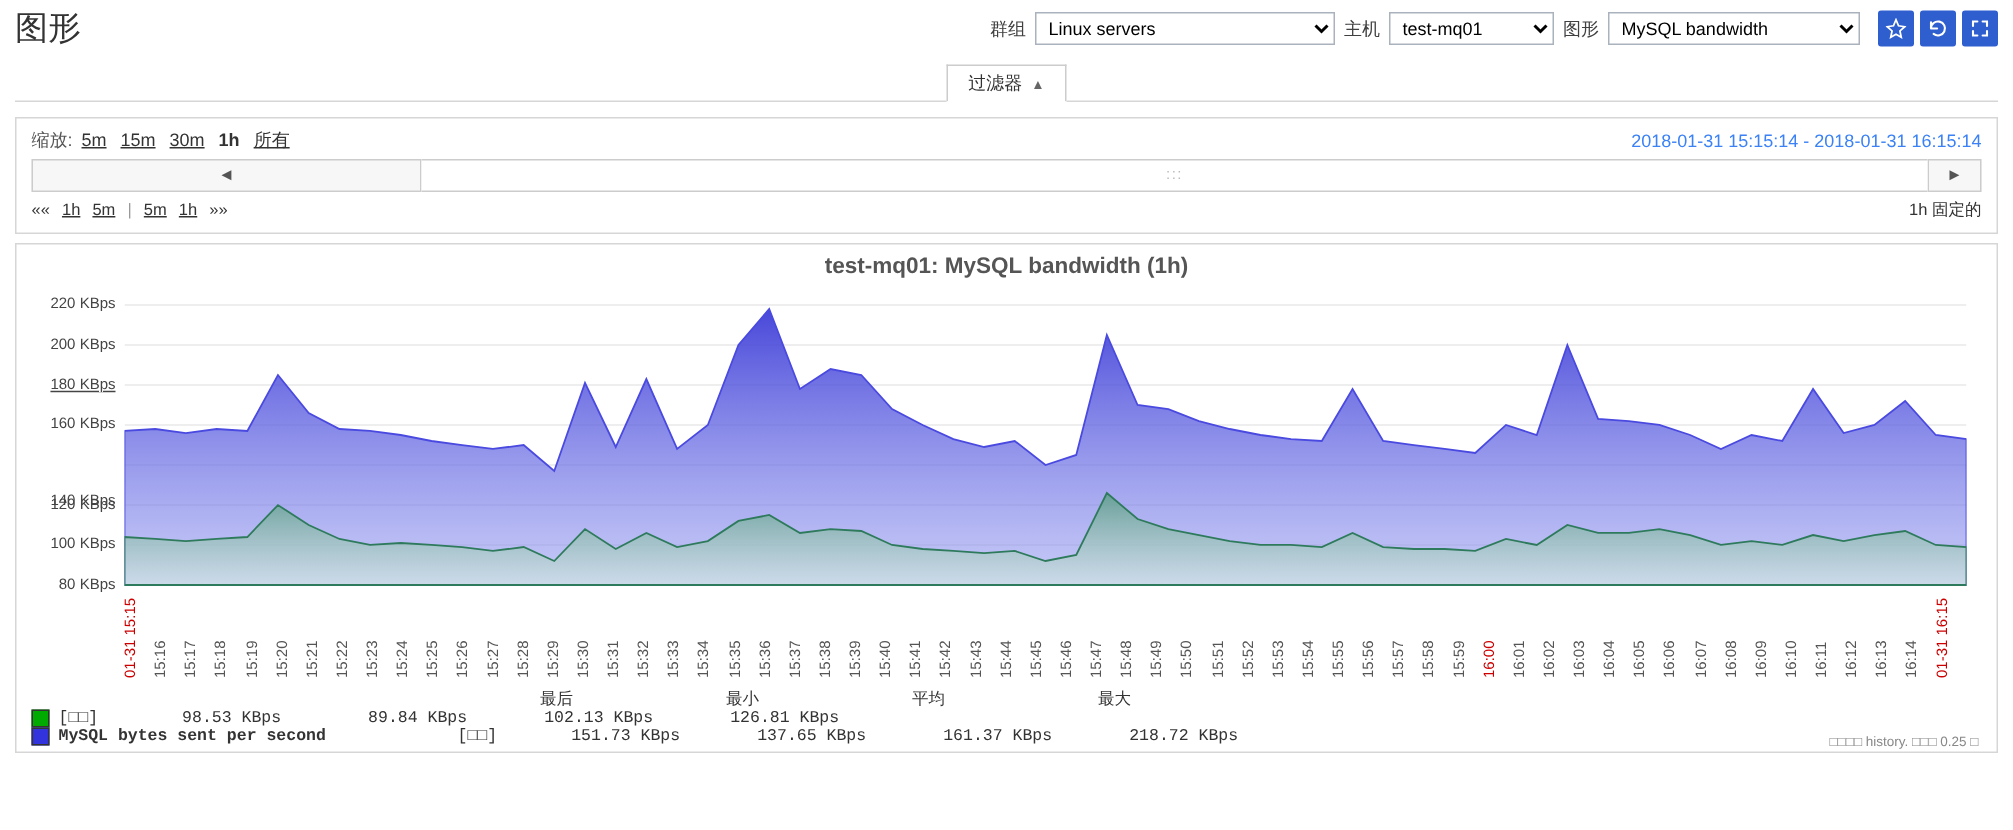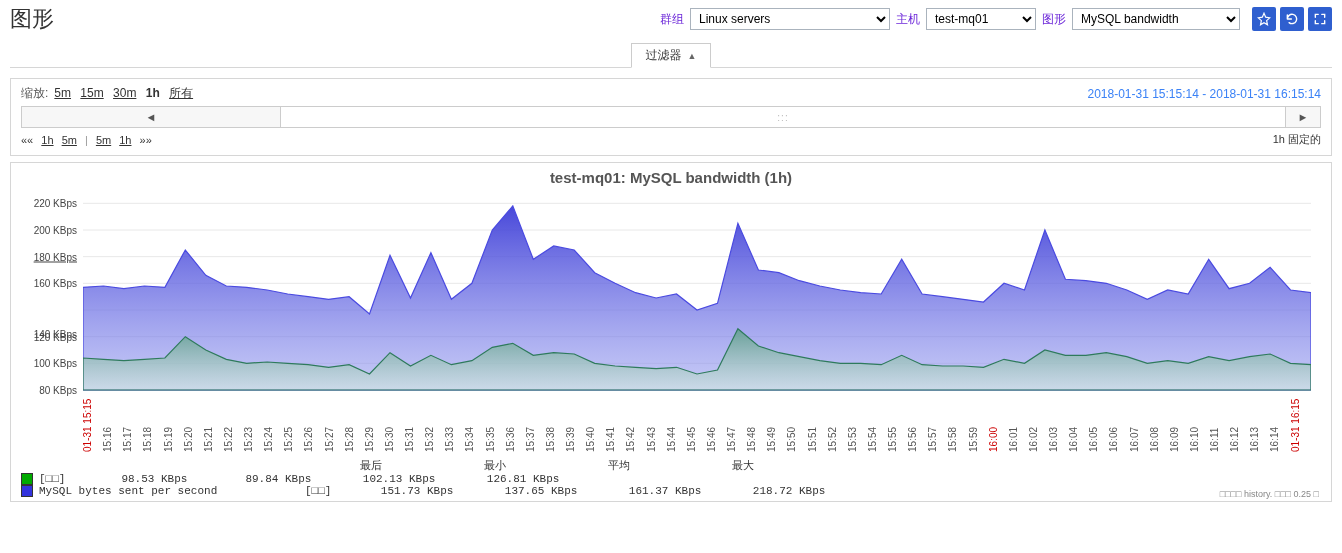--- a/index.html
+++ b/index.html
@@ -14,21 +14,21 @@
     align-items: center;
     padding: 4px 10px 8px 10px;
   }
   .page-title {
     font-size: 22px;
     color: #333;
     font-weight: normal;
   }
   .spacer { flex: 1; }
   .selectors { display: flex; align-items: center; gap: 6px; }
-  .selectors label { font-size: 12px; color: #6d28d9; }
+  .selectors label { font-size: 12px; color: #404040; }
   .selectors select {
     font-size: 12px; height: 22px; border: 1px solid #aab3bd;
     background: #fff; padding: 0 4px;
   }
   #sel-group { width: 200px; }
   #sel-host { width: 110px; }
   #sel-graph { width: 168px; }
   .topbtns { display: flex; gap: 4px; margin-left: 6px; }
   .sqbtn {
     width: 24px; height: 24px; background: #2f5fcf; color: #fff;
@@ -310,21 +310,21 @@
       <span>[□□]</span>
       <div class="stats">
         <div>98.53 KBps</div>
         <div>89.84 KBps</div>
         <div>102.13 KBps</div>
         <div>126.81 KBps</div>
       </div>
     </div>
     <div class="legend-row">
       <span class="swatch" id="sw2" style="background: rgb(51, 51, 221);"></span>
-      <span style="width:260px;">MySQL bytes sent per second</span>
+      <span style="width:260px;font-weight:bold;">MySQL bytes sent per second</span>
       <span>[□□]</span>
       <div class="stats">
         <div>151.73 KBps</div>
         <div>137.65 KBps</div>
         <div>161.37 KBps</div>
         <div>218.72 KBps</div>
       </div>
     </div>
   </div>
   <div class="footer-mini">□□□□ history. □□□ 0.25 □</div>

